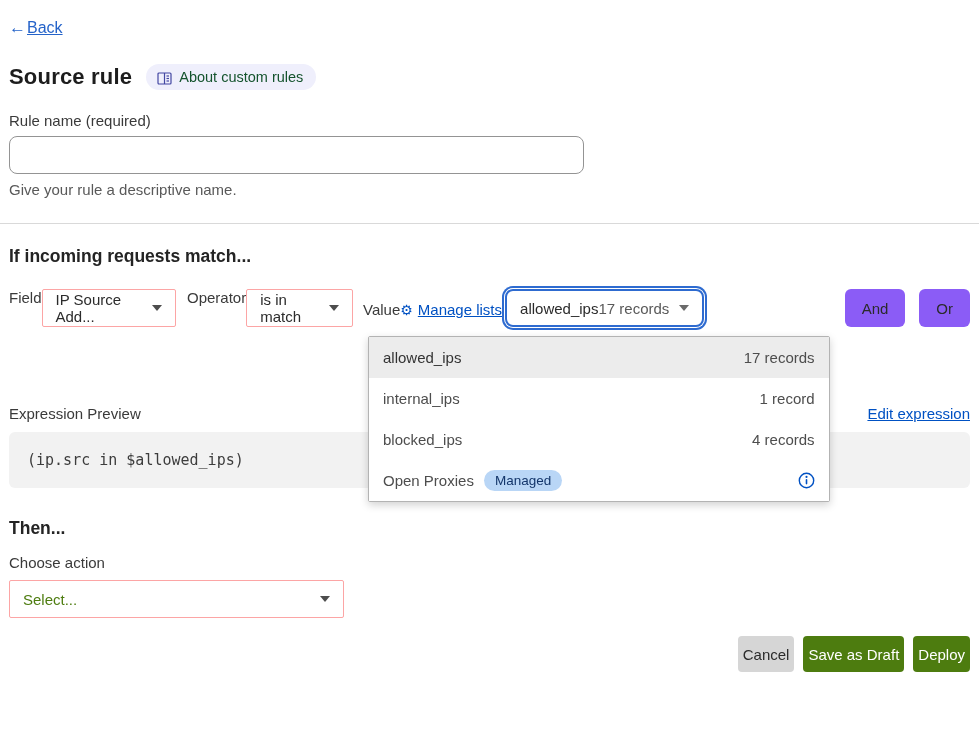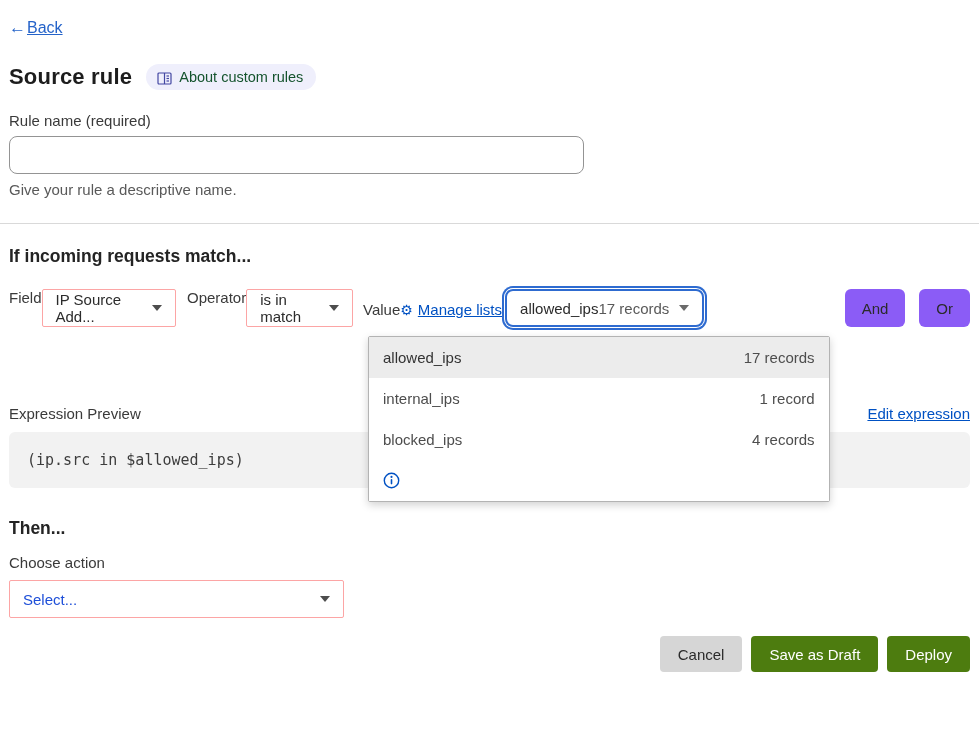--- a/index.html
+++ b/index.html
@@ -108,27 +108,27 @@
   .expr-block {
     margin-top: 10px; background: #f2f2f2; border-radius: 6px;
     height: 56px; display: flex; align-items: center; padding: 0 18px;
   }
   .expr-code { font-family: "DejaVu Sans Mono", "Liberation Mono", monospace; font-size: 15px; color: #3d3d3d; }
 
   
   .then-heading { margin-top: 30px; font-size: 17.5px; font-weight: bold; color: #242424; }
   .action-label { margin-top: 15px; font-size: 15px; color: #3a3a3a; }
   .action-select { margin-top: 9px; width: 335px; }
-  .placeholder { color: #1d4ed8; }
+  .placeholder { color: #4d7c0f; }
 
   
   .footer-row { margin-top: 18px; display: flex; justify-content: flex-end; align-items: center; gap: 9px; }
   .btn {
     height: 36px; border: none; border-radius: 4px; font-size: 15px;
-    font-family: "Liberation Sans", sans-serif; cursor: pointer; padding: 0 18px;
+    font-family: "Liberation Sans", sans-serif; cursor: pointer; padding: 0 5px;
   }
   .btn-gray { background: #d6d6d6; color: #2b2b2b; }
   .btn-blue { background: #4d7c0f; color: #ffffff; }
 </style>
 </head>
 <body>
 
 <div class="page">
 
   
@@ -206,20 +206,24 @@
         </div>
         <div class="list-option">
           <span>internal_ips</span>
           <span class="option-meta">1 record</span>
         </div>
         <div class="list-option">
           <span>blocked_ips</span>
           <span class="option-meta">4 records</span>
         </div>
         <div class="list-option">
+          <span class="option-left">
+            <span>Open Proxies</span>
+            <span class="managed-pill">Managed</span>
+          </span>
           <span class="info-icon">
             <svg width="17" height="17" viewBox="0 0 17 17">
               <circle cx="8.5" cy="8.5" r="7.2" fill="none" stroke="#0051c3" stroke-width="1.4"></circle>
               <circle cx="8.5" cy="4.9" r="1.05" fill="#0051c3"></circle>
               <rect x="7.7" y="7" width="1.6" height="5.4" rx="0.8" fill="#0051c3"></rect>
             </svg>
           </span>
         </div>
       </div>
     </div>

